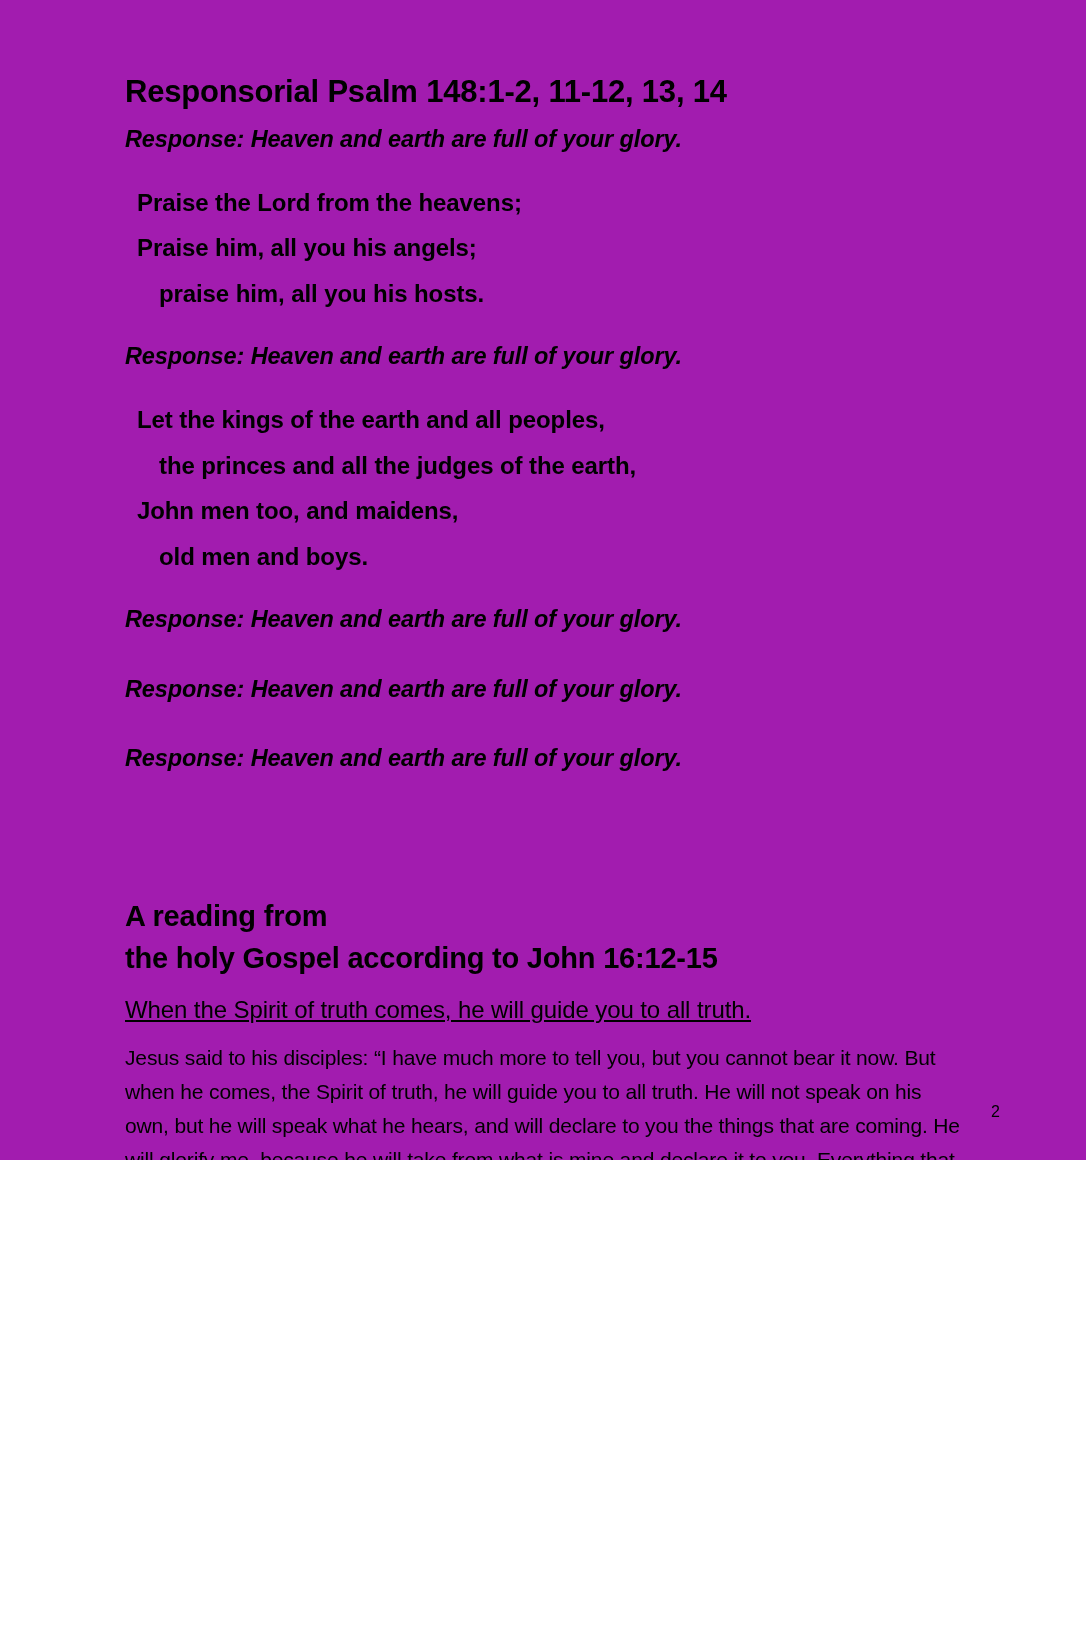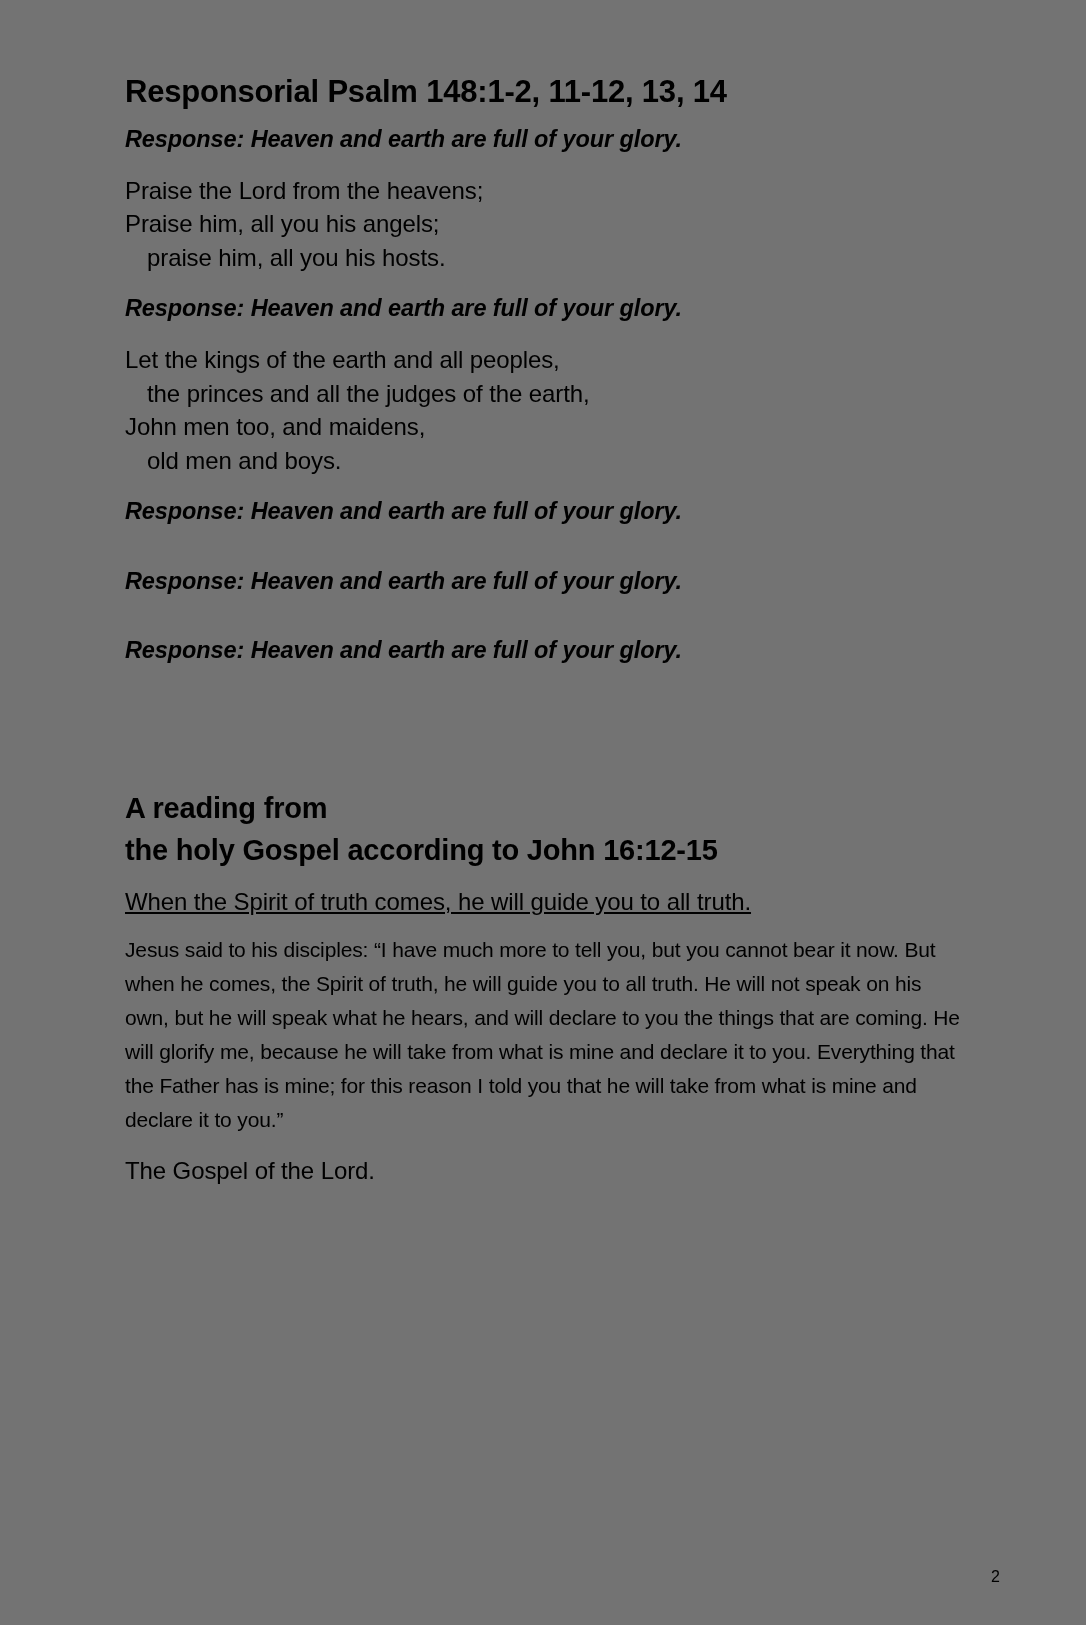--- a/index.html
+++ b/index.html
@@ -13,22 +13,22 @@
     position: relative;
     font-family: "Liberation Sans", sans-serif;
     color: #000000;
     -webkit-font-smoothing: antialiased;
   }
   .page {
     position: absolute;
     top: 0;
     left: 0;
     width: 1086px;
-    height: 1625px;
-    background: #737373;
+    height: 1160px;
+    background: #a21caf;
     overflow: hidden;
   }
   .content {
     position: absolute;
     left: 125px;
     top: 74px;
     width: 845px;
   }
 
   
@@ -47,23 +47,23 @@
     padding: 0;
     letter-spacing: -0.1px;
     font-style: italic;
   }
   .verse {
     margin: 0;
     padding: 0;
   }
   .verse-line {
     font-size: 24px;
-    font-weight: normal;
+    font-weight: bold;
     line-height: 33.5px;
-    margin: 0;
+    margin: 12px;
     white-space: pre;
     letter-spacing: -0.1px;
   }
   .verse-line.indent {
     padding-left: 22px;
   }
   .gap-after-response { height: 21px; }
   .gap-before-response { height: 20px; }
 
   

